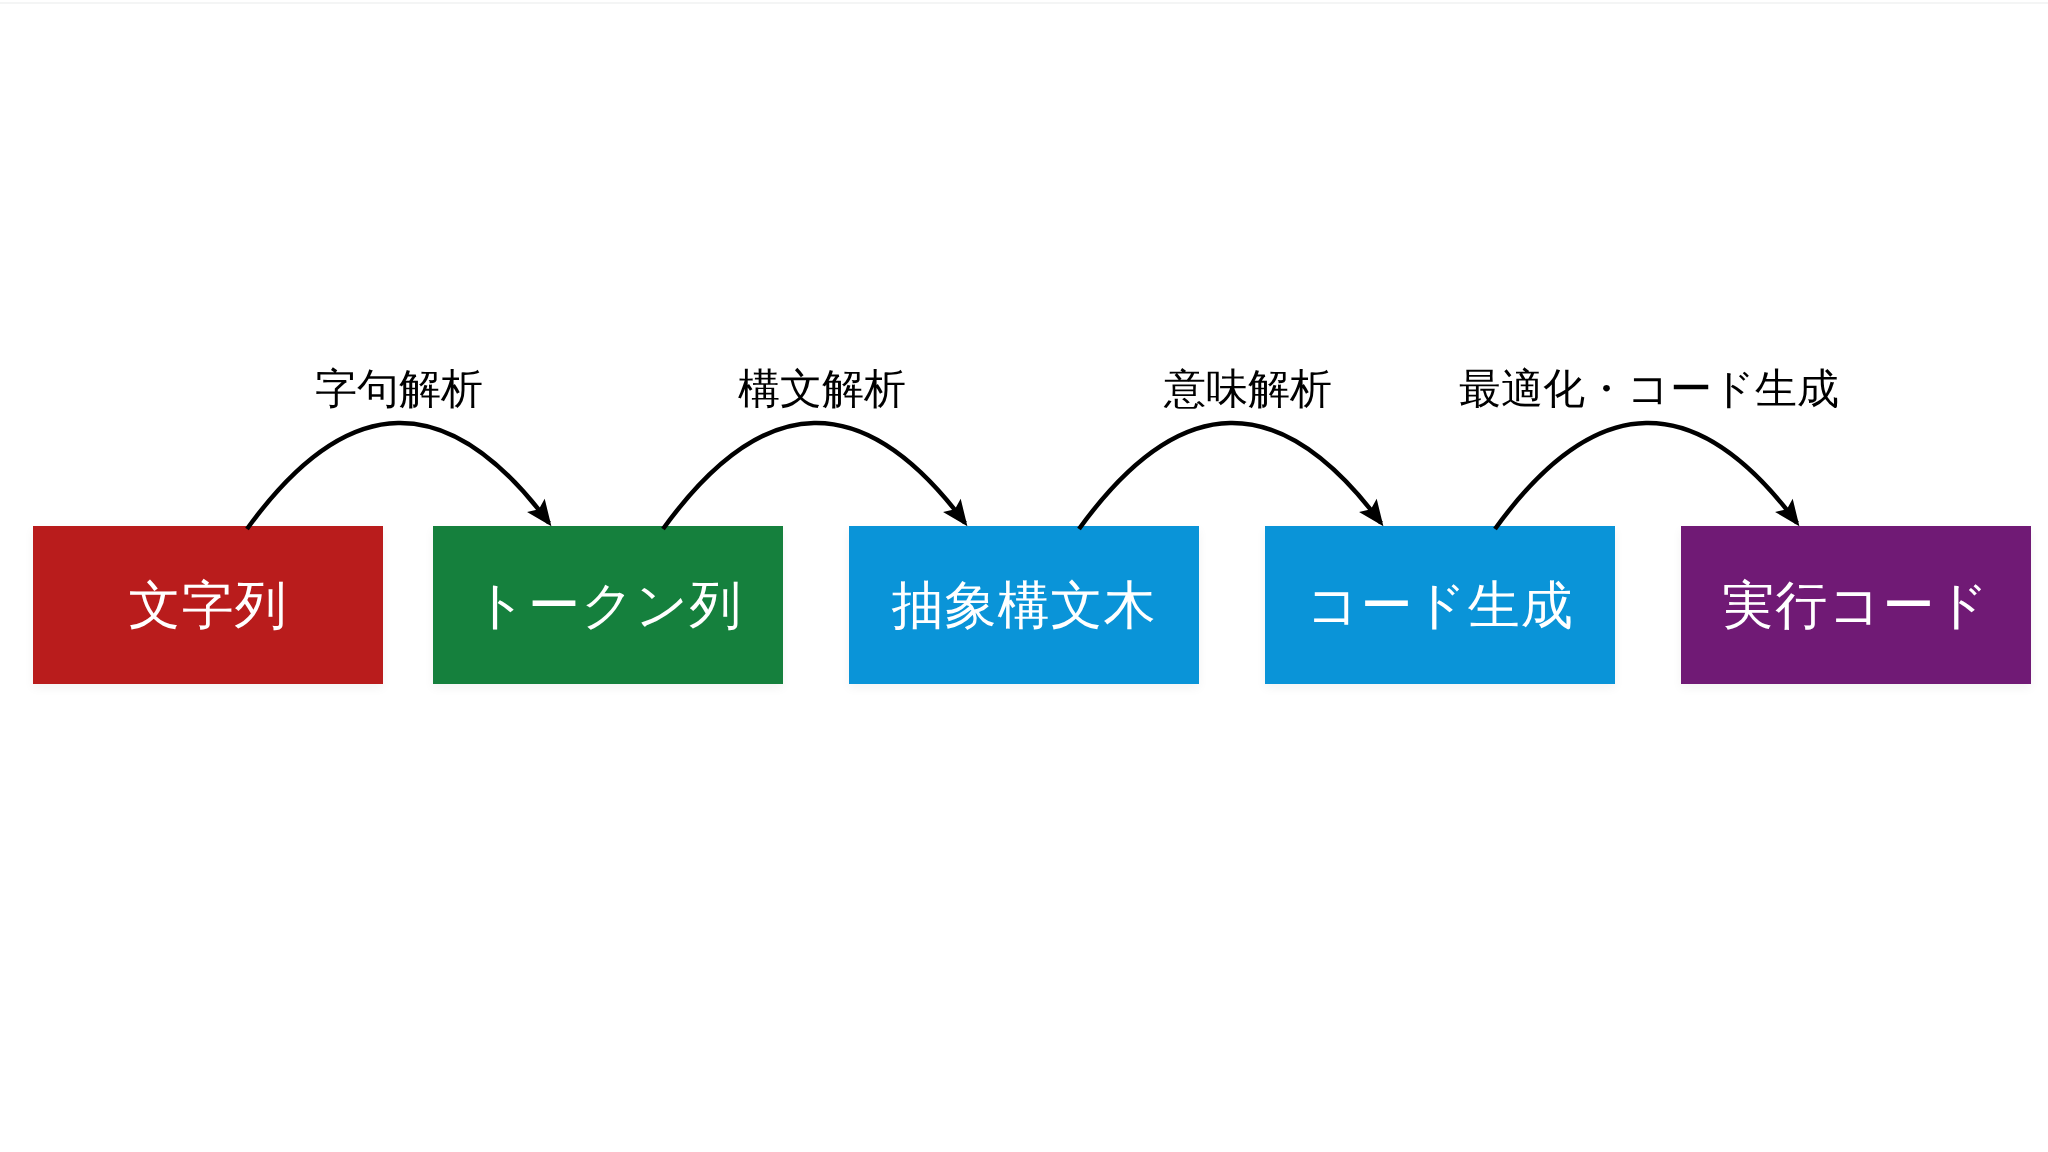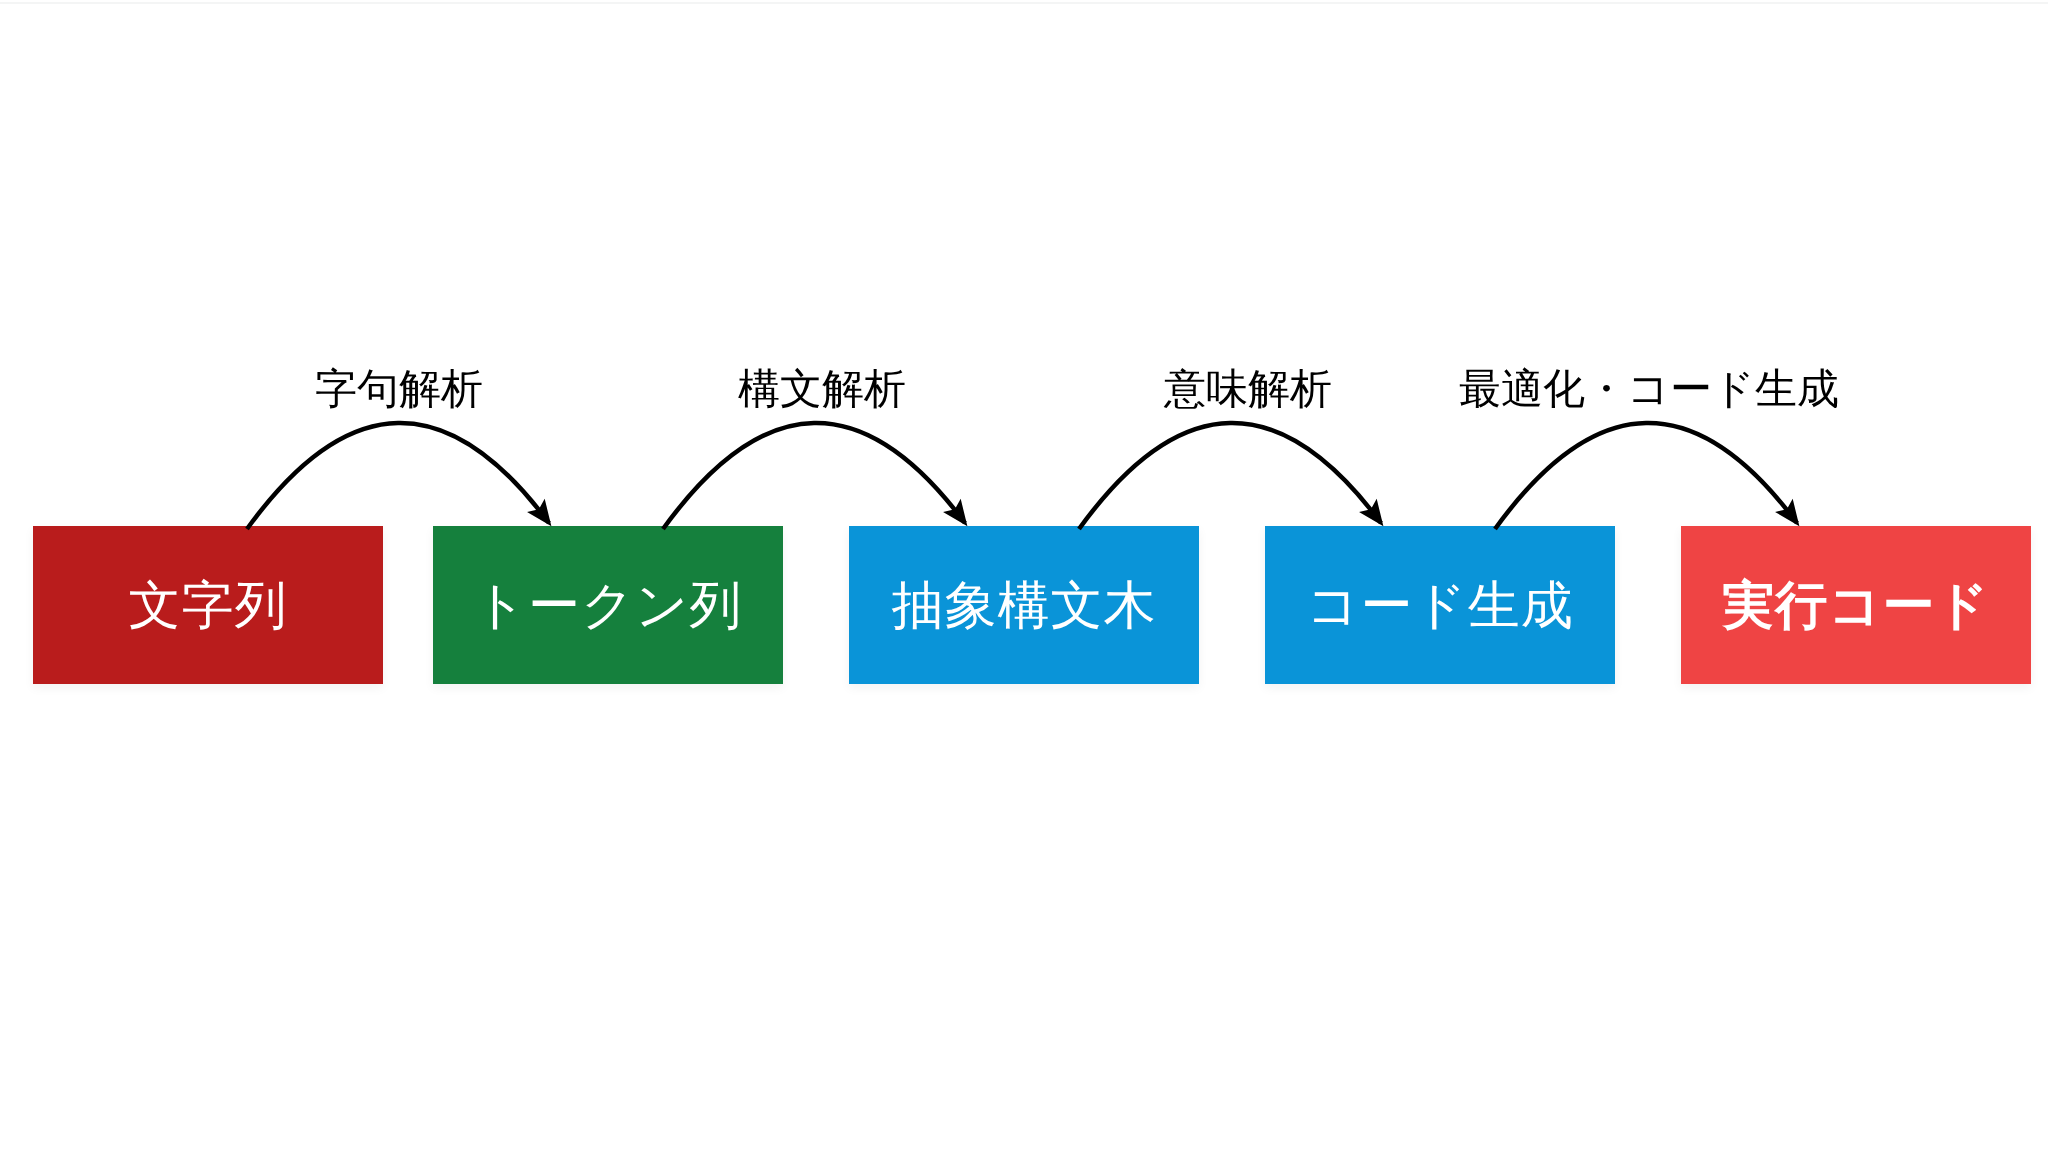--- a/index.html
+++ b/index.html
@@ -73,21 +73,21 @@
       </div>
       <div class="stage-box" style="left: 433px; background: #15803d;">
         <span class="stage-label" style="color: rgb(255, 255, 255);">トークン列</span>
       </div>
       <div class="stage-box" style="left: 849px; background: rgb(10, 148, 216);">
         <span class="stage-label" style="color: rgb(255, 255, 255); text-align: right;">抽象構文木</span>
       </div>
       <div class="stage-box" style="left: 1265px; background: rgb(10, 148, 216);">
         <span class="stage-label" style="color: rgb(255, 255, 255);">コード生成</span>
       </div>
-      <div class="stage-box" style="left: 1681px; background: #ef4444; font-weight: bold;">
+      <div class="stage-box" style="left: 1681px; background: #701a75;">
         <span class="stage-label" style="color: rgb(255, 255, 255);">実行コード</span>
       </div>
     </div>
   <div id="labels">
       <div class="arc-label" style="left: 79px; color: rgb(0, 0, 0);">字句解析</div>
       <div class="arc-label" style="left: 502px; color: rgb(0, 0, 0);">構文解析</div>
       <div class="arc-label" style="left: 928px; color: rgb(0, 0, 0);">意味解析</div>
       <div class="arc-label" style="left: 1329px; color: rgb(0, 0, 0);">最適化・コード生成</div>
     </div>
   <svg id="arrow-layer" viewBox="0 0 2048 1152" xmlns="http://www.w3.org/2000/svg">

